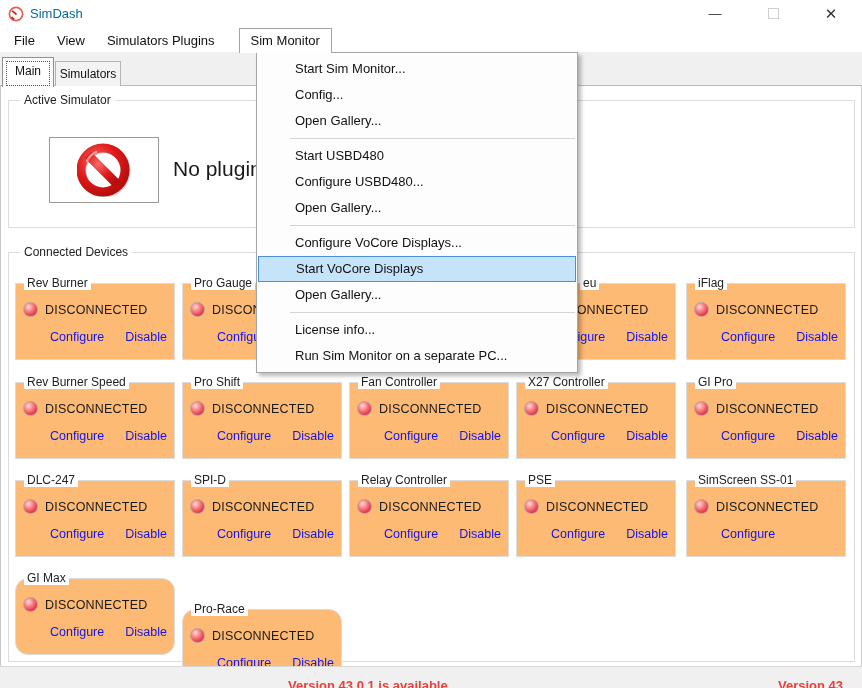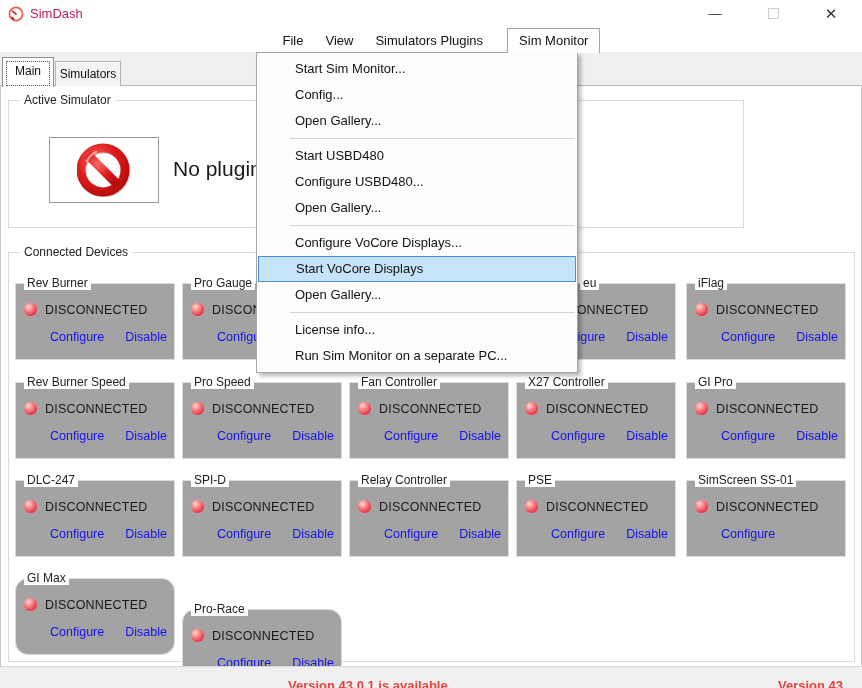--- a/index.html
+++ b/index.html
@@ -4,59 +4,59 @@
 <style>
   * { margin:0; padding:0; box-sizing:border-box; }
   html,body { width:862px; height:688px; }
   body { font-family:"Liberation Sans","DejaVu Sans",sans-serif; background:#fff; overflow:hidden; }
   #window { position:relative; width:862px; height:688px; background:#fff; overflow:hidden;
             box-shadow: inset 0 0 0 1px #c9c9c9; }
 
   
   .titlebar { position:absolute; left:0; top:0; width:100%; height:28px; background:#fff; }
   .app-icon { position:absolute; left:8px; top:6px; width:16px; height:16px; }
-  .title-text { position:absolute; left:30px; top:6px; font-size:13px; color:#be185d; }
+  .title-text { position:absolute; left:30px; top:6px; font-size:13px; color:#0369a1; }
   .win-btn { position:absolute; top:0; width:46px; height:28px; text-align:center; line-height:28px;
              font-size:13px; color:#333; cursor:default; }
   .btn-min { right:124px; }
   .btn-max { right:66px; }
   .btn-close { right:8px; font-size:15px; }
   .max-box { display:inline-block; width:11px; height:11px; border:1px solid #cfcfcf; margin-top:8px; }
 
   
-  .menubar { position:absolute; left:0; top:28px; width:100%; height:24px; background:#fff; padding-left:10px;text-align:center; }
+  .menubar { position:absolute; left:0; top:28px; width:100%; height:24px; background:#fff; padding-left:3px; }
   .menubar-item { display:inline-block; height:24px; line-height:24px; padding:0 11px; font-size:13px; color:#111; }
   .menubar-item.open { position:relative; z-index:30; background:#fff; border:1px solid #a5a5a5; border-bottom:none;
                        margin-left:13px; height:25px; }
 
   
   .tabstrip { position:absolute; left:0; top:52px; width:100%; height:34px; background:#f0f0f0;
               border-bottom:1px solid #bababa; }
   .tab { position:absolute; font-size:12px; color:#111; text-align:center; }
   .tab.active { left:2px; top:5px; width:52px; height:30px; line-height:26px; background:#fff;
                 border:1px solid #8f8f8f; border-bottom:none; z-index:2; }
   .tab.active .focus-dots { position:absolute; inset:3px 3px 1px 3px; border:1px dotted #555; }
   .tab.inactive { left:55px; top:9px; width:66px; height:25px; line-height:24px; background:#f3f3f3;
                   border:1px solid #b5b5b5; border-bottom:none; }
 
   
   .page { position:absolute; left:1px; top:87px; width:860px; height:578px; background:#fff; }
 
   .groupbox { position:absolute; border:1px solid #dcdcdc; background:#fff; }
   .gb-label { position:absolute; top:-8px; left:11px; background:#fff; padding:0 4px; font-size:12px; color:#222; white-space:nowrap; }
 
-  #gb-active { left:8px; top:100px; width:736px; height:128px; }
+  #gb-active { left:8px; top:100px; width:847px; height:128px; }
   #gb-devices { left:8px; top:252px; width:847px; height:410px; }
 
   .noplugin-frame { position:absolute; left:40px; top:36px; width:110px; height:66px; border:1px solid #9a9a9a;
                     display:flex; align-items:center; justify-content:center; background:#fff; }
   .noplugin-msg { position:absolute; left:164px; top:56px; font-size:21px; color:#1a1a1a; white-space:nowrap; }
 
   
-  .dev { position:absolute; width:160px; height:77px; border:1px solid #dcdcdc; background:#a3a3a3; }
+  .dev { position:absolute; width:160px; height:77px; border:1px solid #dcdcdc; background:#fdba74; }
   .dev-label { position:absolute; top:-8px; left:8px; background:#fff; padding:0 3px; font-size:12px; color:#222; white-space:nowrap; }
   .dev-status { position:absolute; left:7px; top:18px; display:flex; align-items:center; }
   .dot { width:15px; height:15px; border-radius:50%; border:1px solid #b9a0a0;
          background: radial-gradient(circle at 35% 30%, #ffd9d9 0%, #f87d7d 38%, var(--dot-red) 75%, #c61832 100%); }
   .status-text { margin-left:7px; font-size:12.5px; color:#1a1a1a; letter-spacing:0.2px; }
   .dev-links { position:absolute; left:34px; top:46px; font-size:12.5px; }
   .dev-links a { color:var(--link); text-decoration:none; margin-right:21px; cursor:pointer; }
 
   
   .statusbar { position:absolute; left:0; top:666px; width:100%; height:22px; background:#f0f0f0;
@@ -162,21 +162,21 @@
       </div>
       <div class="dev" style="left: 15px; top: 382px; padding-left: 12px;">
         <div class="dev-label">Rev Burner Speed</div>
         <div class="dev-status">
           <span class="dot"></span>
           <span class="status-text">DISCONNECTED</span>
         </div>
         <div class="dev-links"><a>Configure</a><a>Disable</a></div>
       </div>
       <div class="dev" style="left: 182px; top: 382px;">
-        <div class="dev-label">Pro Speed</div>
+        <div class="dev-label">Pro Shift</div>
         <div class="dev-status">
           <span class="dot"></span>
           <span class="status-text">DISCONNECTED</span>
         </div>
         <div class="dev-links"><a>Configure</a><a>Disable</a></div>
       </div>
       <div class="dev" style="left: 349px; top: 382px;">
         <div class="dev-label">Fan Controller</div>
         <div class="dev-status">
           <span class="dot"></span>

